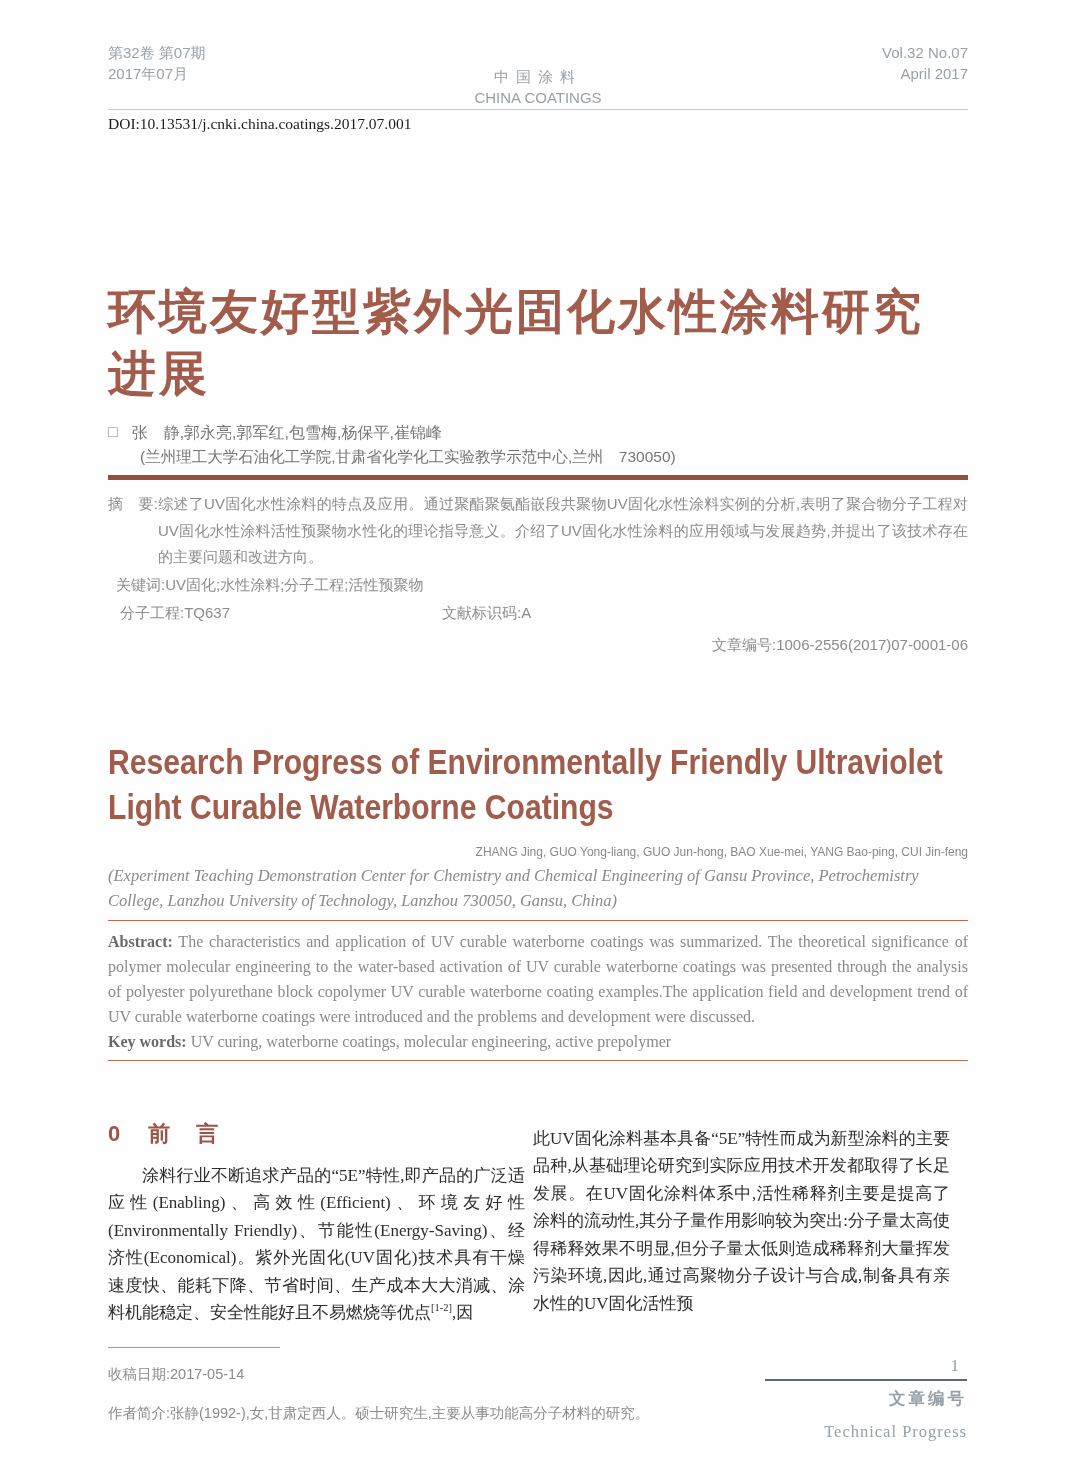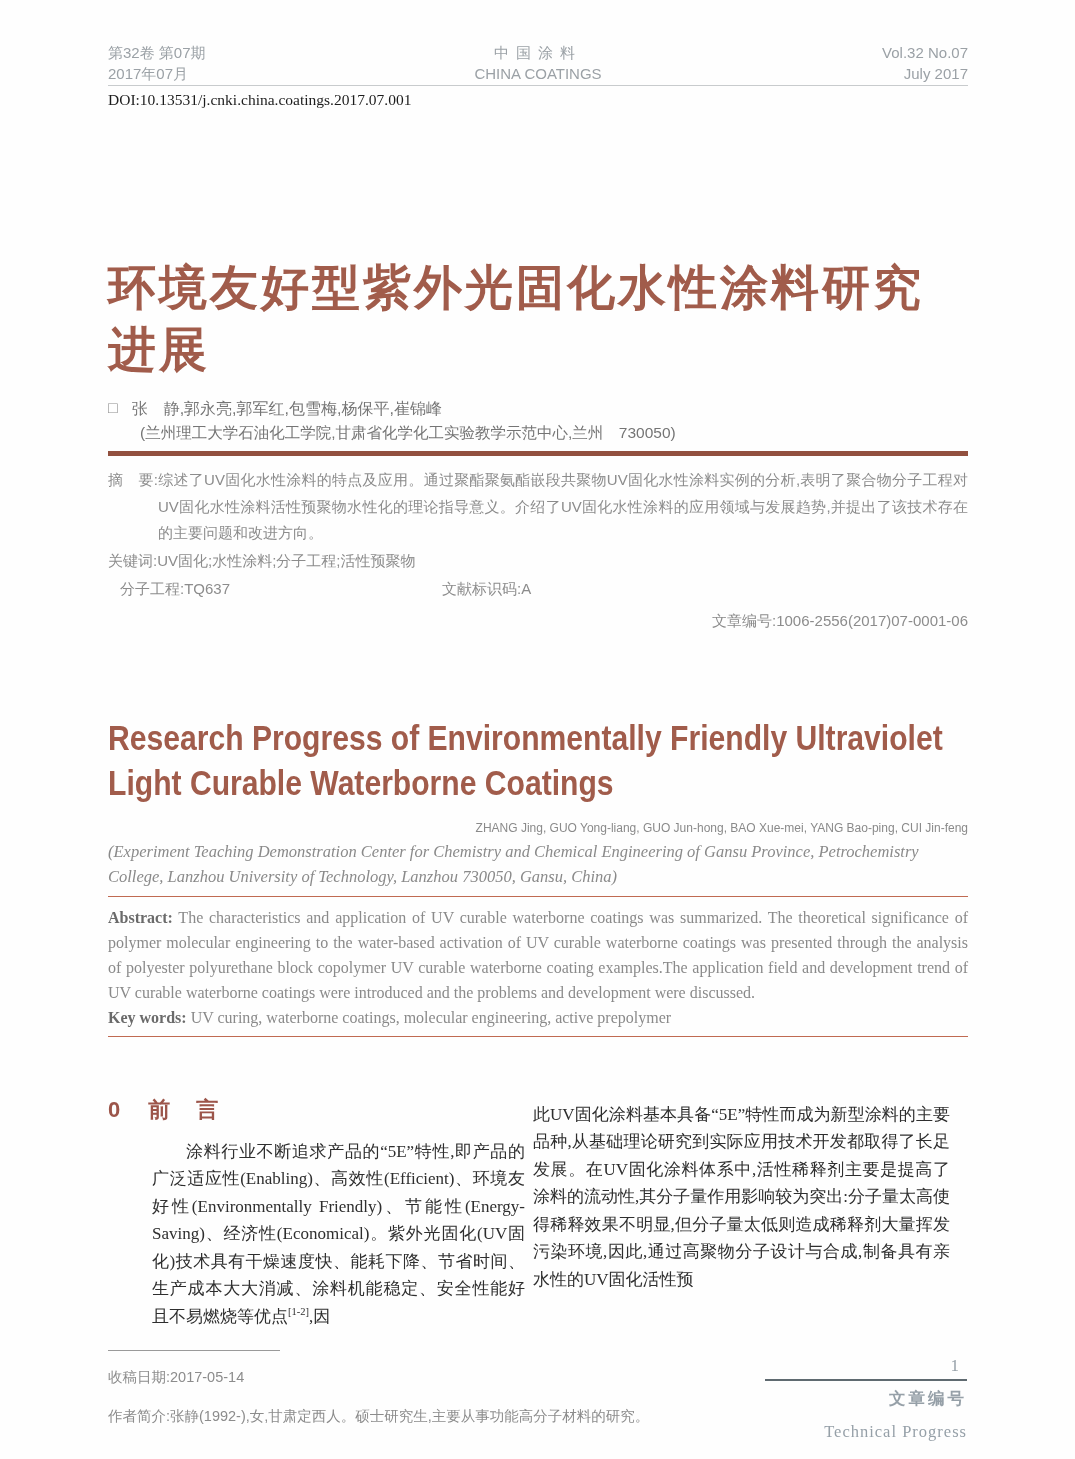--- a/index.html
+++ b/index.html
@@ -7,37 +7,37 @@
     position:relative; width:1075px; height:1459px; background:#fefefe;
     overflow:hidden; font-family:"Liberation Sans","DejaVu Sans",sans-serif;
   }
   .content { position:absolute; left:108px; top:0; width:860px; }
 
   
   .header { display:flex; justify-content:space-between; padding-top:42px;
             color:#9ba1a6; font-size:15px; line-height:21px; }
   .h-left { width:260px; }
   .h-center { flex:1; text-align:center; }
-  .h-center .cjk { letter-spacing:7px; }
+  .h-center .cjk { letter-spacing:7px;margin-top:24px; }
   .h-right { width:260px; text-align:right; }
   .header-rule { border-bottom:1px solid #c8cbcd; margin-top:1px; }
   .doi { font-family:"Liberation Serif","DejaVu Serif",serif; color:#1c1c1c;
          font-size:15.5px; margin-top:5px; }
 
   
   .title-cn { margin:148px 0 0 0; font-weight:bold; color:#a15c4b;
               font-size:48px; line-height:62px; letter-spacing:3px; }
   .authors-cn { margin-top:18px; color:#757575; font-size:16px; display:flex; }
   .authors-cn .marker { color:#8f8f8f; margin-right:14px; }
   .affil-cn { margin-top:3px; color:#757575; font-size:15.5px; padding-left:32px; }
   .rule-thick { height:5px; background:#92503f; margin-top:7px; }
 
   .abstract-cn { margin-top:11px; color:#8c8c8c; font-size:15px; line-height:26.5px;
                  padding-left:50px; text-indent:-50px; text-align:justify; }
-  .keywords-cn { color:#8c8c8c; font-size:15px; line-height:26px; margin-top:1px; }
+  .keywords-cn { color:#8c8c8c; font-size:15px; line-height:26px; margin-top:1px;margin-left:8px; }
   .meta-row { display:flex; margin-top:6px; color:#8c8c8c; font-size:15px; }
   .meta-clc { width:322px; padding-left:12px; }
   .meta-doc { width:240px; }
   .meta-id  { margin-left:auto;margin-top:32px; }
 
   
   .title-en { margin-top:84px; color:#a15c4b; font-weight:bold; font-size:35px;
               line-height:45px; transform:scaleX(0.86); transform-origin:0 50%;
               white-space:nowrap; }
   .authors-en { margin-top:16px; color:#8a8a8a; font-size:12px;text-align:right; }
@@ -52,21 +52,21 @@
   .rule-thin2 { border-top:1px solid #c06a52; margin-top:6px; }
 
   
   .columns { display:flex; gap:8px; margin-top:58px; }
   .col { width:417px; }
   .col-right { padding-top:6px; }
   .sec-heading { color:#9c554a; font-size:22px; font-weight:bold; letter-spacing:2px; }
   .sec-heading .sec-num { margin-right:26px; }
   .body-para { margin:13px 0 0 0; font-size:17px; line-height:27.5px; color:#2e2e2e;
                text-align:justify; font-family:"Liberation Serif","DejaVu Serif",serif; }
-  .body-para.first-indent { text-indent:2em;margin-left:44px; }
+  .body-para.first-indent { text-indent:2em; }
   .col-right .body-para { margin-top:0; }
   .body-para sup { font-size:10.5px; line-height:0; }
 
   
   .footnote { margin-top:20px; }
   .footnote-rule { width:172px; border-top:1px solid #9a9a9a; }
   .footnote-line { color:#8c8c8c; font-size:14.5px; line-height:25px; margin-top:14px; }
 
   
   .footer { position:absolute; right:108px; top:1356px; text-align:right;
@@ -86,21 +86,21 @@
       <div class="h-left">
         <div>第32卷 第07期</div>
         <div>2017年07月</div>
       </div>
       <div class="h-center">
         <div class="cjk">中国涂料</div>
         <div>CHINA COATINGS</div>
       </div>
       <div class="h-right">
         <div>Vol.32 No.07</div>
-        <div>July 2017</div>
+        <div>April 2017</div>
       </div>
     </div>
     <div class="header-rule"></div>
     <div class="doi">DOI:10.13531/j.cnki.china.coatings.2017.07.001</div>
 
     <h1 class="title-cn">
       <div>环境友好型紫外光固化水性涂料研究</div>
       <div>进展</div>
     </h1>
 

